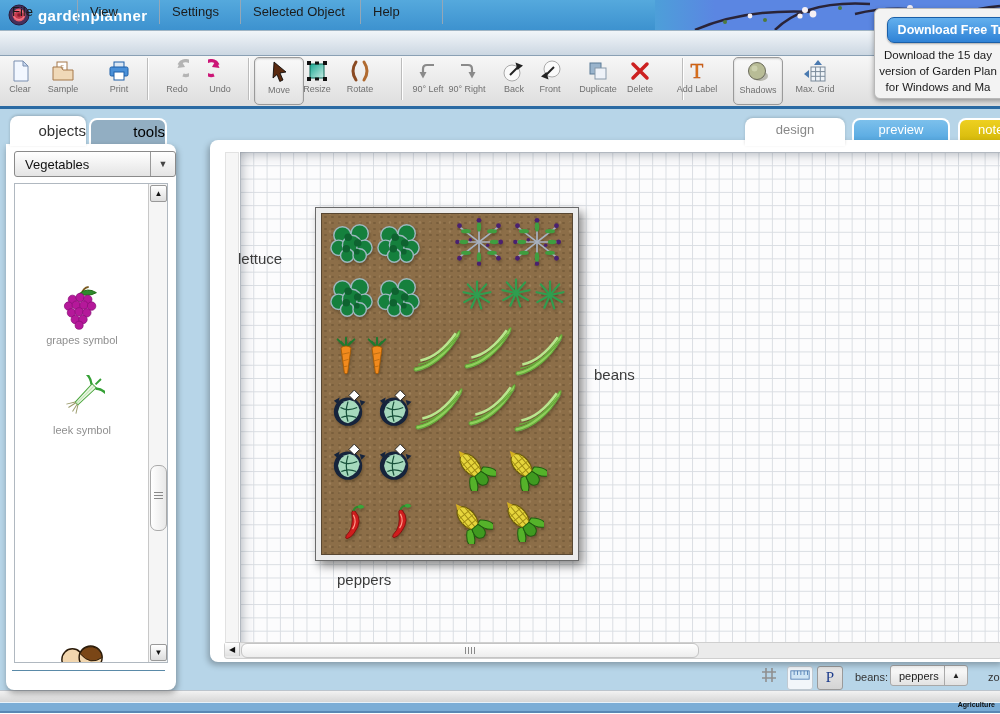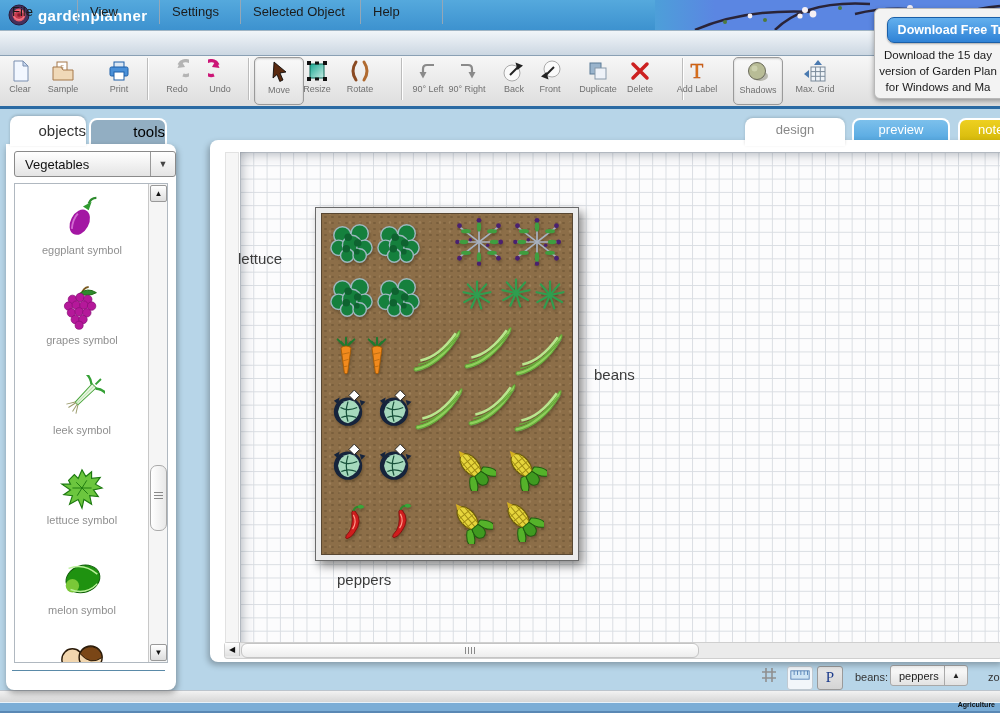--- a/index.html
+++ b/index.html
@@ -602,49 +602,31 @@
   <div class="glabel" style="left:594px;top:366px">beans</div>
   <div class="glabel" style="left:337px;top:571px">peppers</div>
 
   <div class="sptab tools">tools</div>
   <div class="sidepanel">
     <div class="veg-dd">
       <span class="ddtext">Vegetables</span>
       <span class="ddarrow">▼</span>
     </div>
     <div class="listbox">
-      <div class="sitem" style="top:7px">
-        <svg width="46" height="46">
-            <use href="#sym-eggplant"></use>
-          </svg>
-        <div class="slab">eggplant symbol</div>
-      </div>
       <div class="sitem" style="top:97px">
         <svg width="46" height="46">
             <use href="#sym-grapes"></use>
           </svg>
         <div class="slab">grapes symbol</div>
       </div>
       <div class="sitem" style="top:187px">
         <svg width="46" height="46">
             <use href="#sym-leek"></use>
           </svg>
         <div class="slab">leek symbol</div>
-      </div>
-      <div class="sitem" style="top:277px">
-        <svg width="46" height="46">
-            <use href="#sym-lettuce-leaf"></use>
-          </svg>
-        <div class="slab">lettuce symbol</div>
-      </div>
-      <div class="sitem" style="top:367px">
-        <svg width="46" height="46">
-            <use href="#sym-melon"></use>
-          </svg>
-        <div class="slab">melon symbol</div>
       </div>
       <div class="sitem" style="top:457px">
         <svg width="46" height="46">
             <use href="#sym-mushrooms"></use>
           </svg>
       </div>
       <div class="sscroll">
         <div class="sarrow" style="top:1px">▲</div>
         <div class="sthumb" style="top:281px;height:64px">
           <div style="margin-top:26px">

